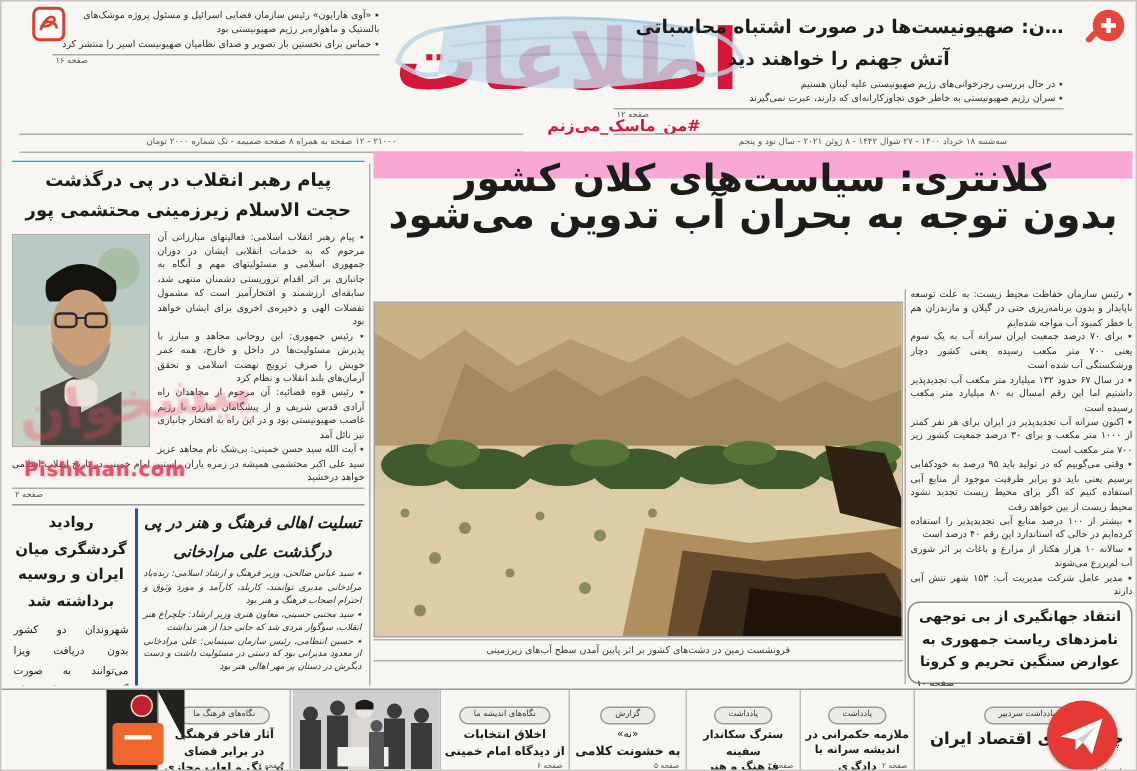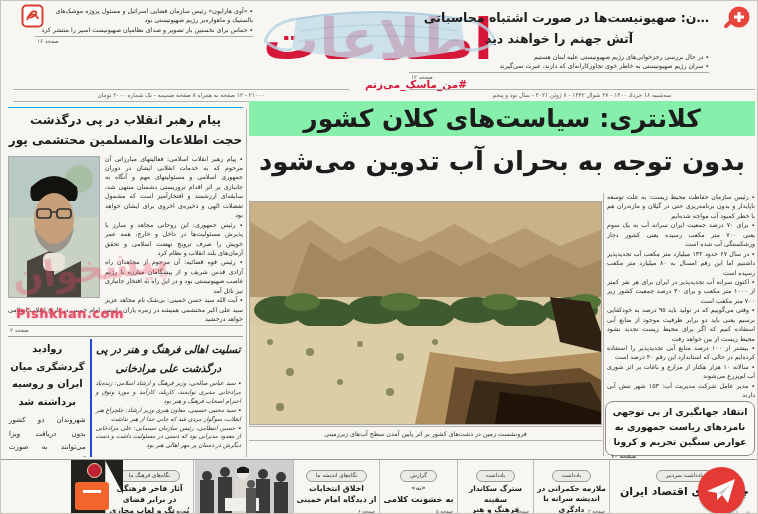--- a/index.html
+++ b/index.html
@@ -23,21 +23,21 @@
   .top-right-story .hl2{text-align:center;}
   .masthead{left:250px;top:-4px;width:255px;height:84px;}
   .hashtag{left:296px;top:77px;width:170px;text-align:right;color:#d6173a;font-size:10.5px;font-weight:bold;}
   .date-band{top:88px;height:13px;font-size:5.8px;color:#555;text-align:center;
     border-top:1px solid #b3b0aa;border-bottom:1px solid #b3b0aa;padding-top:2px;}
   .date-right{left:408px;width:346px;}
   .date-left{left:12px;width:336px;}
 
   
   .main-hl{left:248px;top:100px;width:506px;text-align:center;font-weight:bold;}
-  .main-hl .l1{background:#86efac;font-size:25px;line-height:35px;height:35px;letter-spacing:-0.5px;}
+  .main-hl .l1{background:#f9a8d4;font-size:25px;line-height:35px;height:18px;letter-spacing:-0.5px;}
   .main-hl .l2{font-size:26px;line-height:50px;height:50px;letter-spacing:-0.5px;}
 
   
   .left-col{left:5px;top:106px;width:239px;height:350px;overflow:hidden;padding:0 2px;}
   .left-col .hl{font-size:12px;font-weight:bold;text-align:center;line-height:1.65;border-top:1px solid #0ea5e9;padding-top:3px;}
   .lc-body{margin-top:3px;font-size:6.2px;line-height:1.5;text-align:justify;position:relative;}
   .cleric{float:left;width:92px;height:142px;margin:2px 5px 2px 0;border:1px solid #aaa;}
   .wm1{position:absolute;top:150px;left:8px;color:rgba(232,62,90,.85);font-size:13px;font-weight:bold;letter-spacing:.5px;text-shadow:0 0 2px rgba(232,62,90,.5);}
   .wm2{position:absolute;top:88px;left:4px;color:rgba(236,72,100,.32);font-size:36px;font-weight:bold;transform:rotate(-7deg);filter:blur(.6px);}
   .lc-sub{display:flex;margin-top:3px;border-top:1px solid #999;padding-top:2px;}
@@ -140,21 +140,21 @@
   <div class="abs main-hl">
     <div class="l1">کلانتری: سیاست‌های کلان کشور</div>
     <div class="l2">بدون توجه به بحران آب تدوین می‌شود</div>
   </div>
 
   <div class="vr" style="left:245px;top:108px;height:348px;"></div>
   <div class="vr" style="left:602px;top:192px;height:263px;"></div>
 
   <div class="abs left-col">
     <div class="hl">پیام رهبر انقلاب در پی درگذشت</div>
-    <div class="hl" style="border-top:none;padding-top:0;">حجت اطلاعات والمسلمین محتشمی پور</div>
+    <div class="hl" style="border-top:none;padding-top:0;">حجت الاسلام زیرزمینی محتشمی پور</div>
     <div class="lc-body">
       <div class="cleric">
         <svg width="90" height="140" viewBox="0 0 90 140">
           <rect width="90" height="140" fill="#c8d2c3"></rect>
           <rect x="0" y="0" width="90" height="60" fill="#b9c9c6"></rect>
           <circle cx="70" cy="22" r="14" fill="#a9bfa5"></circle>
           <path d="M45 118 Q45 92 45 92 L18 104 L18 140 L72 140 L72 104 Z" fill="#4a463f"></path>
           <rect x="34" y="96" width="22" height="18" rx="6" fill="#e8e4da"></rect>
           <path d="M22 30 Q45 8 68 30 Q70 40 66 44 L24 44 Q20 40 22 30 Z" fill="#14120f"></path>
           <ellipse cx="45" cy="62" rx="20" ry="26" fill="#c79f79"></ellipse>

